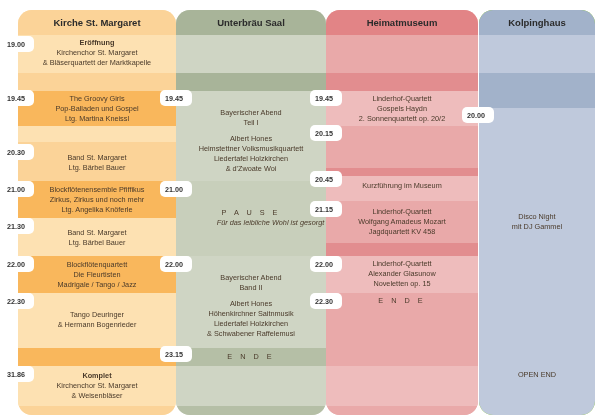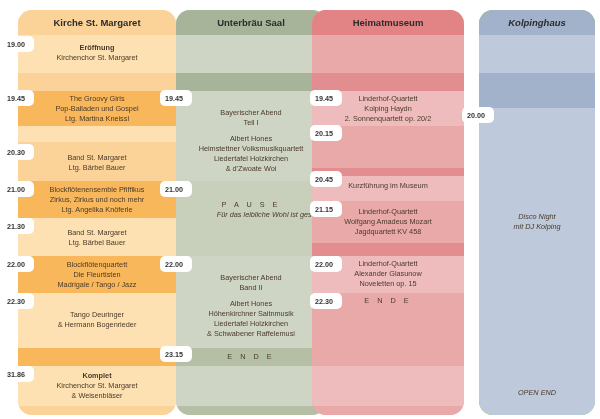--- a/index.html
+++ b/index.html
@@ -30,28 +30,28 @@
   .o-dark  { background: #f9b75c; }
 
   
   #c2 { left: 176px; width: 150px; background: #cfd5c4; }
   #c2 .col-header { background: #a8b499; }
   .g-light { background: #cfd5c4; }
   .g-dark  { background: #b5bfa6; }
   .g-head  { background: #a8b499; }
 
   
-  #c3 { left: 312px; width: 152px; background: #e9a9a9; text-decoration: underline; }
+  #c3 { left: 326px; width: 152px; background: #e9a9a9; text-decoration: underline; }
   #c3 .col-header { background: #e28486; }
   .r-light { background: #eebcbc; }
   .r-mid   { background: #e9a9a9; }
   .r-dark  { background: #e28d8f; }
 
   
-  #c4 { left: 479px; width: 116px; background: #84cc16; font-style: italic; }
+  #c4 { left: 479px; width: 116px; background: #84cc16; }
   #c4 .col-header { background: #a2b2ca; }
   .b-light { background: #bfc9dc; }
   .b-dark  { background: #a2b2ca; }
 </style>
 </head>
 <body>
 
 <div class="col" id="c1">
   <div class="col-header">Kirche St. Margaret</div>
   <div class="band o-light" style="top:25px;height:38px"></div>
@@ -63,20 +63,21 @@
   <div class="band o-light" style="top:208px;height:38px"></div>
   <div class="band o-dark" style="top:246px;height:37px"></div>
   <div class="band o-light" style="top:283px;height:55px"></div>
   <div class="band o-dark" style="top:338px;height:18px"></div>
   <div class="band o-light" style="top:356px;height:40px"></div>
   <div class="band o-mid" style="top:396px;height:9px"></div>
 
   <div class="cell" style="top:26px;height:34px">
     <span class="b">Eröffnung</span>
     <span>Kirchenchor St. Margaret</span>
+    <span>&amp; Bläserquartett der Marktkapelle</span>
   </div>
   <div class="cell" style="top:82px;height:33px">
     <span>The Groovy Girls</span>
     <span>Pop-Balladen und Gospel</span>
     <span>Ltg. Martina Kneissl</span>
   </div>
   <div class="cell" style="top:135px;height:36px">
     <span>Band St. Margaret</span>
     <span>Ltg. Bärbel Bauer</span>
   </div>
@@ -118,21 +119,21 @@
 
   <div class="cell" style="top:92px;height:78px">
     <span>Bayerischer Abend</span>
     <span>Teil I</span>
     <span class="gap"></span>
     <span>Albert Hones</span>
     <span>Heimstettner Volksmusikquartett</span>
     <span>Liedertafel Holzkirchen</span>
     <span>&amp; d'Zwoate Woi</span>
   </div>
-  <div class="cell" style="top:182px;height:36px">
+  <div class="cell" style="top:190px;height:36px">
     <span class="sp">P A U S E</span>
     <span class="it">Für das leibliche Wohl ist gesorgt</span>
   </div>
   <div class="cell" style="top:257px;height:78px">
     <span>Bayerischer Abend</span>
     <span>Band II</span>
     <span class="gap"></span>
     <span>Albert Hones</span>
     <span>Höhenkirchner Saitnmusik</span>
     <span>Liedertafel Holzkirchen</span>
@@ -153,21 +154,21 @@
   <div class="band r-light" style="top:166px;height:25px"></div>
   <div class="band r-mid" style="top:191px;height:42px"></div>
   <div class="band r-dark" style="top:233px;height:13px"></div>
   <div class="band r-light" style="top:246px;height:37px"></div>
   <div class="band r-mid" style="top:283px;height:73px"></div>
   <div class="band r-light" style="top:356px;height:40px"></div>
   <div class="band r-mid" style="top:396px;height:9px"></div>
 
   <div class="cell" style="top:82px;height:33px">
     <span>Linderhof-Quartett</span>
-    <span>Kolping Haydn</span>
+    <span>Gospels Haydn</span>
     <span>2. Sonnenquartett op. 20/2</span>
   </div>
   <div class="cell" style="top:166px;height:20px">
     <span>Kurzführung im Museum</span>
   </div>
   <div class="cell" style="top:194px;height:35px">
     <span>Linderhof-Quartett</span>
     <span>Wolfgang Amadeus Mozart</span>
     <span>Jagdquartett KV 458</span>
   </div>
@@ -182,23 +183,23 @@
 </div>
 
 <div class="col" id="c4">
   <div class="col-header">Kolpinghaus</div>
   <div class="band b-light" style="top:25px;height:38px"></div>
   <div class="band b-dark" style="top:63px;height:35px"></div>
   <div class="band b-light" style="top:98px;height:307px"></div>
 
   <div class="cell" style="top:200px;height:24px">
     <span>Disco Night</span>
-    <span>mit DJ Kolping</span>
-  </div>
-  <div class="cell" style="top:376px;height:14px">
+    <span>mit DJ Gammel</span>
+  </div>
+  <div class="cell" style="top:358px;height:14px">
     <span>OPEN END</span>
   </div>
 </div>
 
 <div class="time" style="left:2px;top:36px">19.00</div>
 <div class="time" style="left:2px;top:90px">19.45</div>
 <div class="time" style="left:2px;top:144px">20.30</div>
 <div class="time" style="left:2px;top:181px">21.00</div>
 <div class="time" style="left:2px;top:218px">21.30</div>
 <div class="time" style="left:2px;top:256px">22.00</div>

